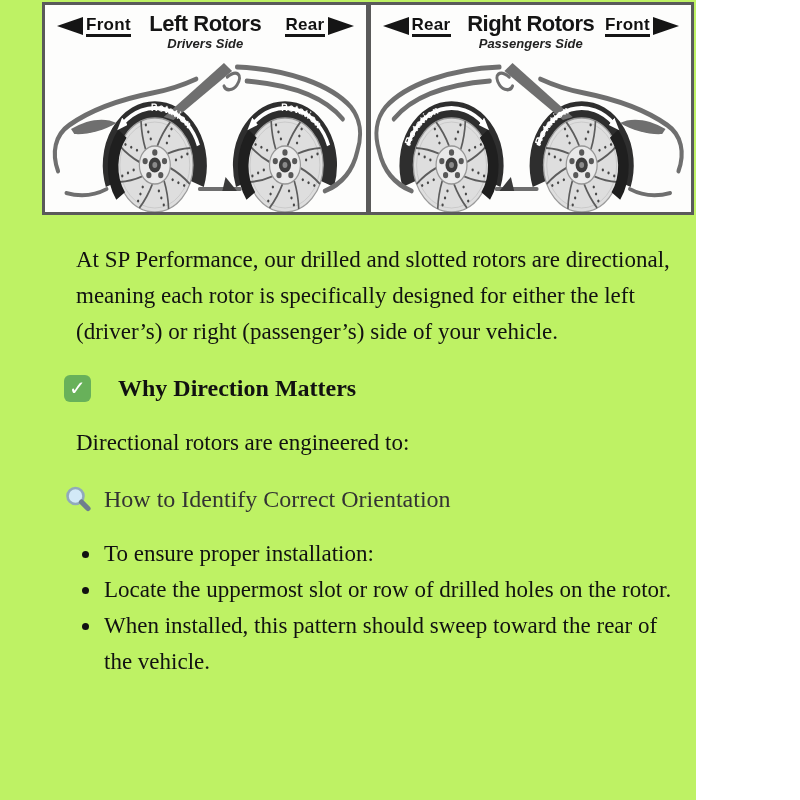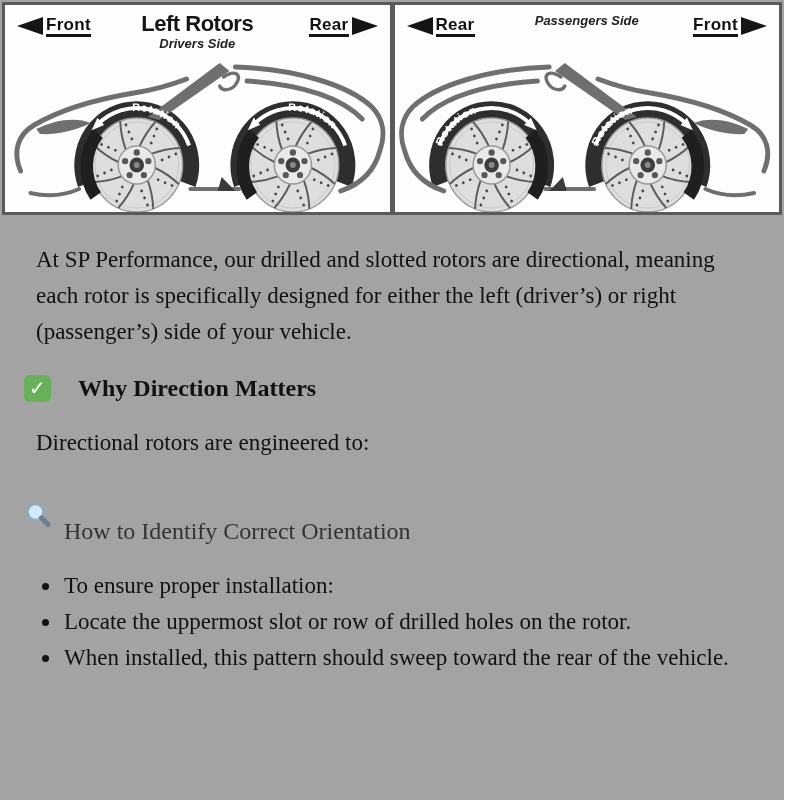--- a/index.html
+++ b/index.html
@@ -1,17 +1,17 @@
 <!DOCTYPE html>
 <html><head>
 <meta charset="utf-8">
 <style>
   html,body{margin:0;padding:0;background:#fff;}
-  .page{width:784px;height:800px;background:#a3a3a3;overflow:hidden;position:relative;
-        font-family:"Liberation Serif",serif;color:#111;}
+  .page{width:656px;height:800px;background:#bef264;overflow:hidden;position:relative;
+        font-family:"Liberation Serif",serif;color:#111;padding-left:40px;}
 
   
   .diagram{display:flex;margin:2px;height:213px;}
   .panel{position:relative;width:50%;height:207px;border:3px solid #5a5a5a;background:#fdfdfc;box-sizing:content-box;}
   .panel + .panel{margin-left:-1px;}
   .panel svg.car{position:absolute;left:0;top:0;width:100%;height:100%;}
   .panel-header{position:absolute;top:7px;left:12px;right:12px;display:flex;
         justify-content:space-between;align-items:flex-start;z-index:3;
         font-family:"Liberation Sans",sans-serif;}
   .dir{display:flex;align-items:center;gap:3px;margin-top:4px;}
@@ -23,21 +23,21 @@
   .ttl-main{font-weight:bold;font-size:22px;line-height:1.05;letter-spacing:-.5px;color:#151515;}
   .ttl-sub{font-weight:bold;font-style:italic;font-size:13px;color:#222;margin-top:1px;}
 
   
   .content{padding:13px 10px 0 24px;font-size:23px;line-height:1.56;}
   .content p{margin:12px;}
   .intro{margin-bottom:18px !important;}
   .sec-head{display:flex;align-items:center;gap:11px;margin:20px 0 18px 0;}
   .sec-head .h{font-size:24px;}
   .h-bold{font-weight:bold;color:#111;margin-left:16px;}
-  .h-reg{font-weight:normal;color:#333;margin-top:32px;}
+  .h-reg{font-weight:normal;color:#333;}
   .check-badge{width:27px;height:27px;border-radius:6px;background:#68b15a;color:#fff;
         display:flex;align-items:center;justify-content:center;
         font-family:"DejaVu Sans",sans-serif;font-size:20px;font-weight:bold;flex:0 0 auto;}
   .mag-icon{flex:0 0 auto;display:block;}
   ul{margin:10px 0 10px 0;padding-left:38px;}
   li{margin:0;padding-left:2px;}
 </style>
 </head>
 <body>
 
@@ -147,20 +147,21 @@
       </svg>
     </div>
 
     <div class="panel">
       <div class="panel-header">
         <div class="dir">
           <span class="tri tri-left"></span>
           <span class="dir-text">Rear</span>
         </div>
         <div class="ttl">
+          <div class="ttl-main">Right Rotors</div>
           <div class="ttl-sub">Passengers Side</div>
         </div>
         <div class="dir">
           <span class="dir-text">Front</span>
           <span class="tri tri-right"></span>
         </div>
       </div>
       <svg class="car" viewBox="0 0 394 207" preserveAspectRatio="none">
         <use href="#car-left" transform="translate(394,0) scale(-1,1)"></use>
         <g>

